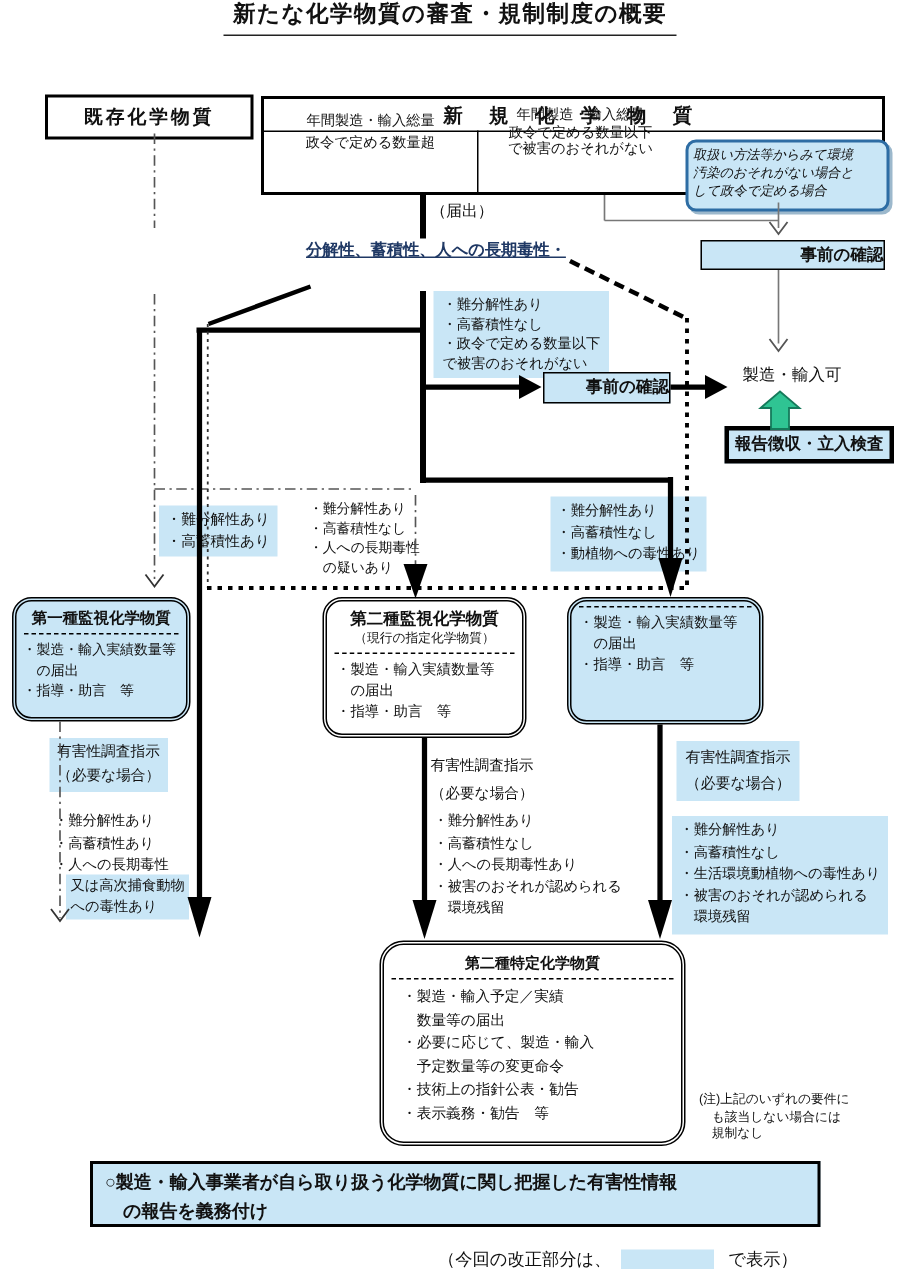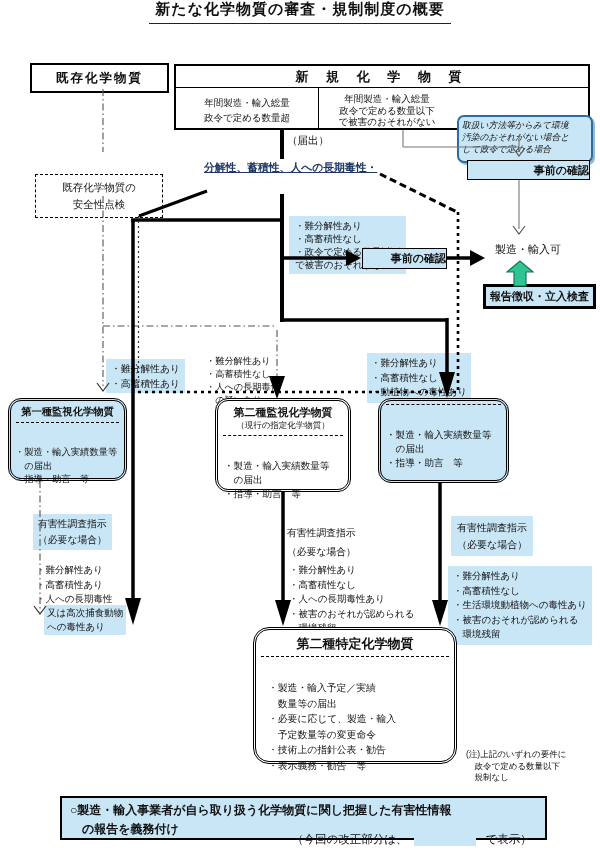--- a/index.html
+++ b/index.html
@@ -1,19 +1,19 @@
 <!DOCTYPE html>
 <html><head>
 <meta charset="utf-8">
 <style>
   html,body{margin:0;padding:0;background:#fff;}
   #stage{position:relative;width:600px;height:856px;background:#fff;overflow:hidden;
          font-family:"Liberation Sans",sans-serif;color:#111;}
   .abs{position:absolute;}
-  .ml{white-space:pre-line;margin-top:22px;}
+  .ml{white-space:pre-line;}
   .blue{background:#c9e6f6;}
   .ctr{text-align:center;}
   .b{font-weight:bold;}
   .roundbox{border:3px double #000;border-radius:13px;background:#fff;box-sizing:border-box;}
   .roundbox.blue{background:#c9e6f6;}
   .sep{border-top:1px dashed #000;margin:3px 5px;}
   .confirm{border:1px solid #000;background:#c9e6f6;font-weight:bold;box-sizing:border-box;text-align:right;}
   svg.lines{position:absolute;left:0;top:0;pointer-events:none;}
   .title{font-size:15px;font-weight:bold;border-bottom:1.5px solid #222;padding:0 6px 4px 6px;letter-spacing:1px;}
   .notebox{font-size:8.5px;line-height:11.5px;}
@@ -23,22 +23,20 @@
 <body>
 
 <div id="stage">
 
   <div class="abs" style="left:0;top:10;width:600px;text-align:center;">
     <span class="title" style="display:inline-block;">新たな化学物質の審査・規制制度の概要</span>
   </div>
 
   <div class="abs ctr" style="left:30px;top:63px;width:135px;height:26px;border:2px solid #000;line-height:26px;font-size:12.5px;font-weight:600;letter-spacing:2px;">既存化学物質</div>
 
-  <div class="abs ctr ml" style="left:35px;top:152px;width:122px;border:1px dashed #000;font-size:10.5px;line-height:17px;padding:4px 2px;">既存化学物質の
-安全性点検</div>
 
   <div class="abs" style="left:174px;top:64px;width:416px;height:66px;border:2px solid #000;box-sizing:border-box;">
     <div class="ctr" style="height:21px;line-height:21px;font-size:13px;font-weight:600;letter-spacing:7px;border-bottom:1px solid #000;">新 規 化 学 物 質</div>
     <div class="abs" style="left:142px;top:21px;bottom:0;border-left:1px solid #000;"></div>
     <div class="abs ml ctr" style="left:6px;top:7px;width:130px;font-size:9.5px;line-height:15px;">年間製造・輸入総量
 政令で定める数量超</div>
     <div class="abs ml ctr" style="left:146px;top:5px;width:130px;font-size:9.5px;line-height:11.5px;">年間製造・輸入総量
 政令で定める数量以下
 で被害のおそれがない</div>
   </div>
@@ -116,32 +114,32 @@
 ・被害のおそれが認められる
 　環境残留</div>
   <div class="abs ml blue" style="left:448px;top:544px;font-size:9.5px;line-height:14.5px;padding:3px 5px;">・難分解性あり
 ・高蓄積性なし
 ・生活環境動植物への毒性あり
 ・被害のおそれが認められる
 　環境残留</div>
 
 
   <div class="abs roundbox" style="left:253px;top:627px;width:204px;height:137px;border-radius:16px;">
-    <div class="ctr boxtitle" style="font-size:13px;padding-top:5px;">第二種特定化学物質</div>
+    <div class="ctr boxtitle" style="font-size:10px;padding-top:5px;">第二種特定化学物質</div>
     <div class="sep"></div>
     <div class="ml" style="font-size:9.8px;line-height:15.5px;padding:1px 12px;">・製造・輸入予定／実績
 　数量等の届出
 ・必要に応じて、製造・輸入
 　予定数量等の変更命令
 ・技術上の指針公表・勧告
 ・表示義務・勧告　等</div>
   </div>
 
   <div class="abs ml notebox" style="left:466px;top:727px;">(注)上記のいずれの要件に
-　政令で定める数量以下
+　も該当しない場合には
 　規制なし</div>
 
   <div class="abs ml blue b" style="left:60px;top:774px;width:487px;height:44px;border:2px solid #000;font-size:12px;line-height:19px;padding:3px 8px;box-sizing:border-box;">○製造・輸入事業者が自ら取り扱う化学物質に関し把握した有害性情報
 　の報告を義務付け</div>
 
   <div class="abs" style="left:292px;top:832px;font-size:11.5px;display:flex;align-items:center;">
     <span>（今回の改正部分は、</span>
     <span class="blue" style="display:inline-block;width:62px;height:13px;margin:0 10px 0 6px;"></span>
     <span>で表示）</span>
   </div>

